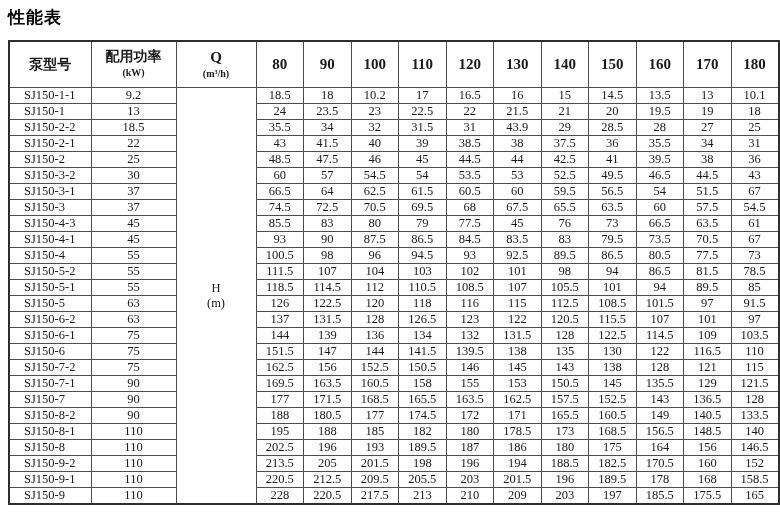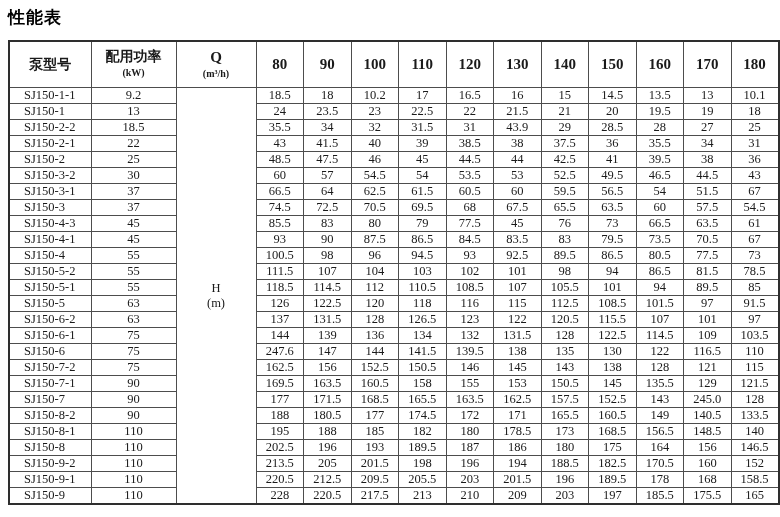--- a/index.html
+++ b/index.html
@@ -356,21 +356,21 @@
           <td>131.5</td>
           <td>128</td>
           <td>122.5</td>
           <td>114.5</td>
           <td>109</td>
           <td>103.5</td>
         </tr>
         <tr>
           <td class="model-cell">SJ150-6</td>
           <td>75</td>
-          <td>247.6</td>
+          <td>151.5</td>
           <td>147</td>
           <td>144</td>
           <td>141.5</td>
           <td>139.5</td>
           <td>138</td>
           <td>135</td>
           <td>130</td>
           <td>122</td>
           <td>116.5</td>
           <td>110</td>
@@ -410,21 +410,21 @@
           <td>90</td>
           <td>177</td>
           <td>171.5</td>
           <td>168.5</td>
           <td>165.5</td>
           <td>163.5</td>
           <td>162.5</td>
           <td>157.5</td>
           <td>152.5</td>
           <td>143</td>
-          <td>245.0</td>
+          <td>136.5</td>
           <td>128</td>
         </tr>
         <tr>
           <td class="model-cell">SJ150-8-2</td>
           <td>90</td>
           <td>188</td>
           <td>180.5</td>
           <td>177</td>
           <td>174.5</td>
           <td>172</td>

